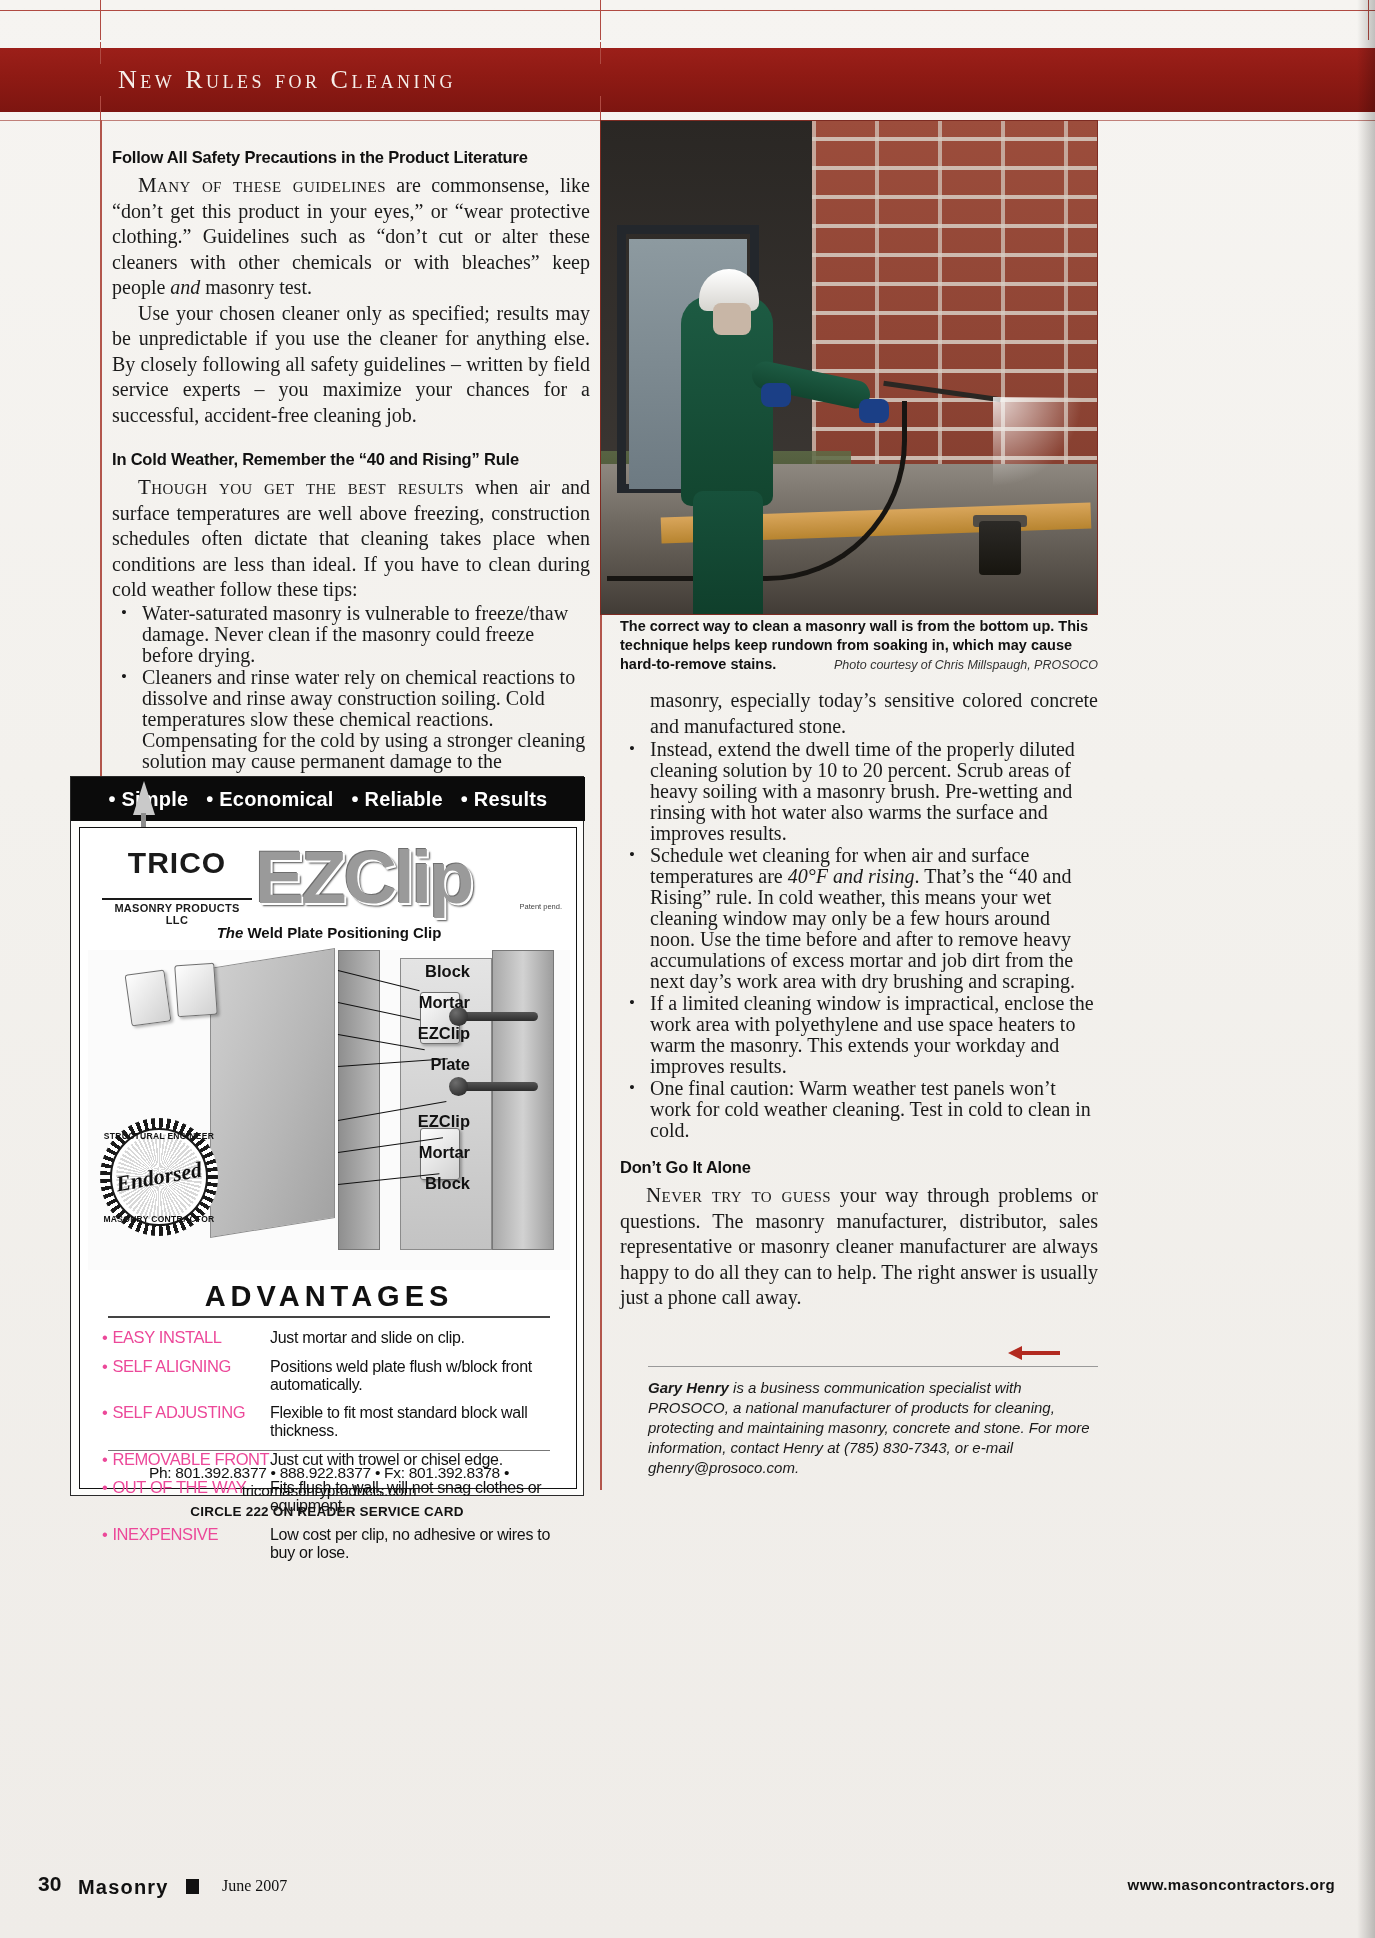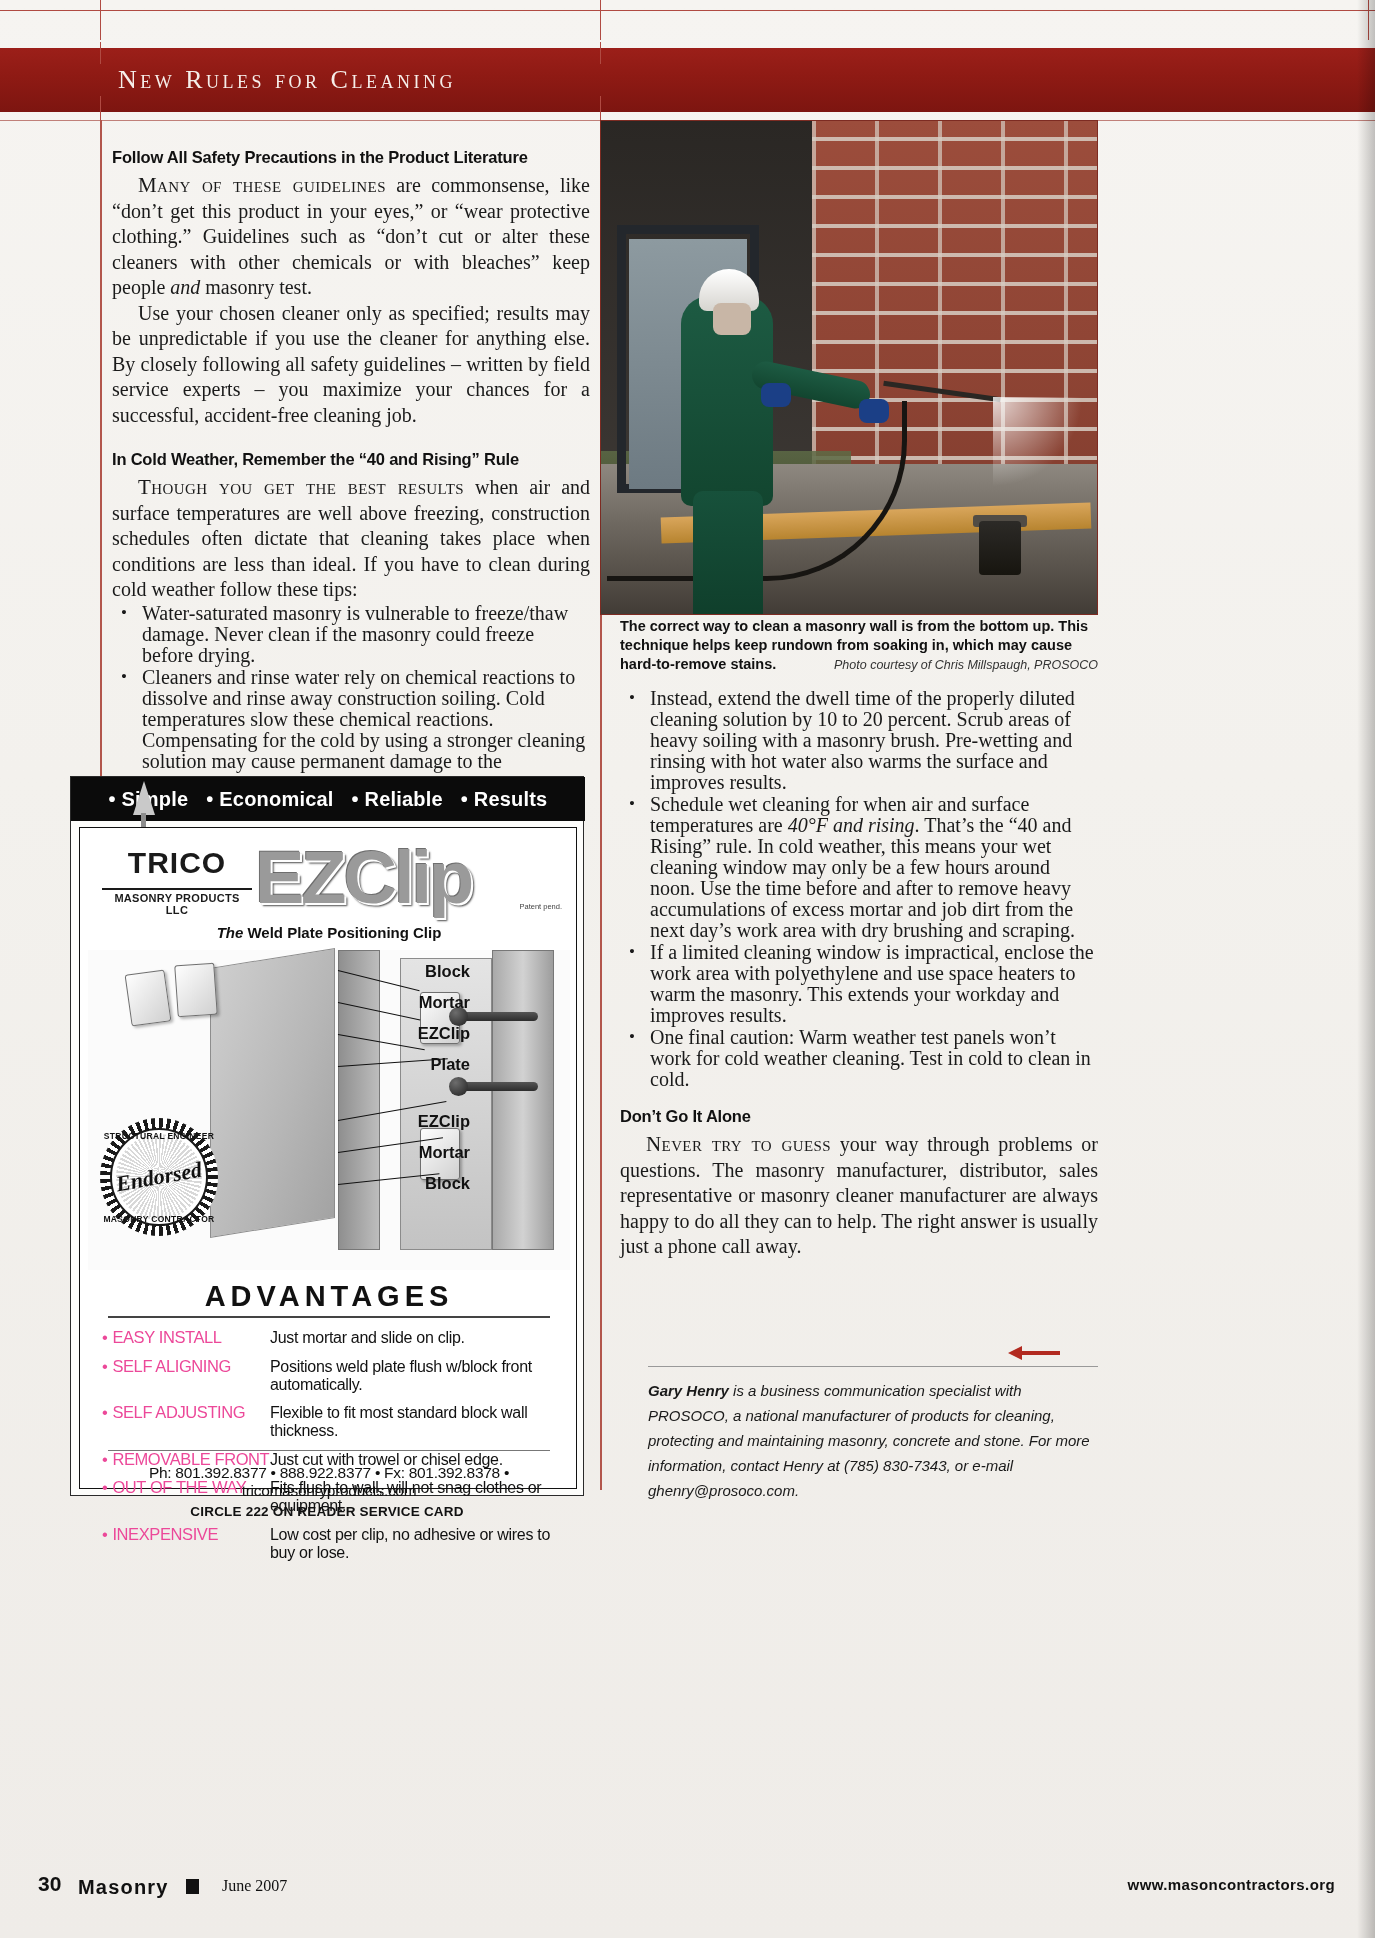--- a/index.html
+++ b/index.html
@@ -201,21 +201,21 @@
   .ad-trico {
     position:absolute; left:22px; top:18px; width:150px;
     font-family: "Liberation Sans", sans-serif; text-align:center;
   }
   .ad-trico .t1 {
     font-size: 30px; font-weight: bold; letter-spacing: 1px;
     color:#1a1a1a;
   }
   .ad-trico .t2 {
     font-size: 11px; font-weight: bold; letter-spacing: .3px; color:#1a1a1a;
-    border-top: 2px solid #1a1a1a; padding-top: 2px; margin-top: 8px;
+    border-top: 2px solid #1a1a1a; padding-top: 2px; margin-top: 18px;
   }
   .ad-logo {
     position:absolute; left:175px; top:6px; width:310px; height:86px;
     display:flex; align-items:center;
     font-family:"Liberation Sans", sans-serif;
     font-size:74px; font-weight:bold; letter-spacing:-3px;
     color:#9a9a9a;
     text-shadow: 2px 2px 0 #ffffff, 3px 3px 2px #4c4c4c, -1px -1px 0 #6e6e6e;
   }
   .ad-pat {
@@ -325,21 +325,21 @@
   }
   .ad-circle {
     position:absolute; left:70px; top:1504px; width:514px; text-align:center;
     font-family:"Liberation Sans", sans-serif; font-size:13.5px; font-weight:bold; color:#111;
     letter-spacing:.2px;
   }
 
   
   .bio {
     position:absolute; left:648px; top:1378px; width:450px;
-    font-family:"Liberation Sans", sans-serif; font-size:15px; line-height:25px;
+    font-family:"Liberation Sans", sans-serif; font-size:15px; line-height:20px;
     color:#1a1a1a; font-style: italic;
   }
   .bio b { font-style: italic; font-weight: bold; }
   .bio-hr { position:absolute; left:648px; top:1366px; width:450px; height:1px; background:#999; }
 
   .arrow {
     position:absolute; left:1008px; top:1346px; width:52px; height:14px;
   }
   .arrow .shaft { position:absolute; left:10px; top:5px; width:42px; height:4px; background:#b22a20; }
   .arrow .head {
@@ -443,20 +443,21 @@
     <div class="ph-wand"></div>
     <div class="ph-spray"></div>
     <div class="ph-bucket-lid"></div>
     <div class="ph-bucket"></div>
   </div>
 
   <div class="caption">The correct way to clean a masonry wall is from the bottom up. This technique helps keep rundown from soaking in, which may cause hard-to-remove stains.</div>
   <div class="credit">Photo courtesy of Chris Millspaugh, PROSOCO</div>
 
   <div class="col-right">
+    <p class="body" style="padding-left:30px;">masonry, especially today’s sensitive colored concrete and manufactured stone.</p>
 
     <ul class="bullets">
       <li>Instead, extend the dwell time of the properly diluted cleaning solution by 10 to 20 percent. Scrub areas of heavy soiling with a masonry brush. Pre-wetting and rinsing with hot water also warms the surface and improves results.</li>
       <li>
         <span>Schedule wet cleaning for when air and surface temperatures are </span><span class="it">40°F and rising</span><span>. That’s the “40 and Rising” rule. In cold weather, this means your wet cleaning window may only be a few hours around noon. Use the time before and after to remove heavy accumulations of excess mortar and job dirt from the next day’s work area with dry brushing and scraping.</span>
       </li>
       <li>If a limited cleaning window is impractical, enclose the work area with polyethylene and use space heaters to warm the masonry. This extends your workday and improves results.</li>
       <li>One final caution: Warm weather test panels won’t work for cold weather cleaning. Test in cold to clean in cold.</li>
     </ul>
 

